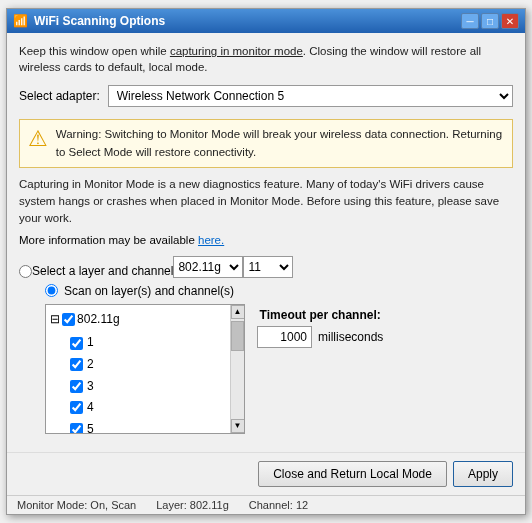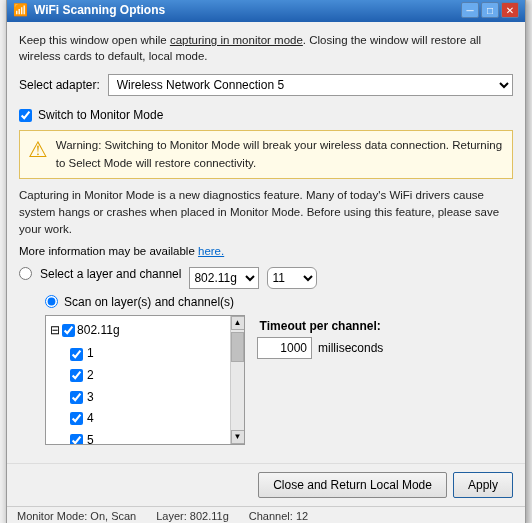--- a/index.html
+++ b/index.html
@@ -127,31 +127,31 @@
       margin-bottom: 10px;
     }
     .radio-row {
       display: flex;
       align-items: center;
       gap: 6px;
       margin-bottom: 6px;
     }
     .radio-row-inline {
       display: flex;
-      align-items: flex-start;
-      gap: 8px;
+      align-items: flex-end;
+      gap: 0;
     }
     .layer-select, .channel-select {
       height: 22px;
       font-size: 12px;
       border: 1px solid #999;
       background: white;
     }
     .layer-select { width: 70px; }
-    .channel-select { width: 50px; border-radius: 6px; }
+    .channel-select { width: 50px; }
     .scan-section {
       margin-bottom: 8px;
       padding-left: 26px;
     }
     .scan-channels-row {
       display: flex;
       gap: 12px;
       margin-top: 4px;
     }
     .channel-list-wrapper {
@@ -314,24 +314,20 @@
     </div>
 
     <div class="adapter-row">
       <span class="adapter-label">Select adapter:</span>
       <select class="adapter-select">
         <option>Wireless Network Connection 5</option>
         <option>Wireless Network Connection 4</option>
       </select>
     </div>
 
-    <div class="checkbox-row">
-      <input type="checkbox" checked="" style="">
-      <span>Switch to Monitor Mode</span>
-    </div>
 
     <div class="warning-box">
       <div class="warning-icon">⚠</div>
       <div class="warning-text">Warning: Switching to Monitor Mode will break your wireless data connection. Returning to Select Mode will restore connectivity.</div>
     </div>
 
     <div class="info-text">Capturing in Monitor Mode is a new diagnostics feature. Many of today's WiFi drivers cause system hangs or crashes when placed in Monitor Mode. Before using this feature, please save your work.</div>
 
     <div class="more-info">
       <span>More information may be available</span>

